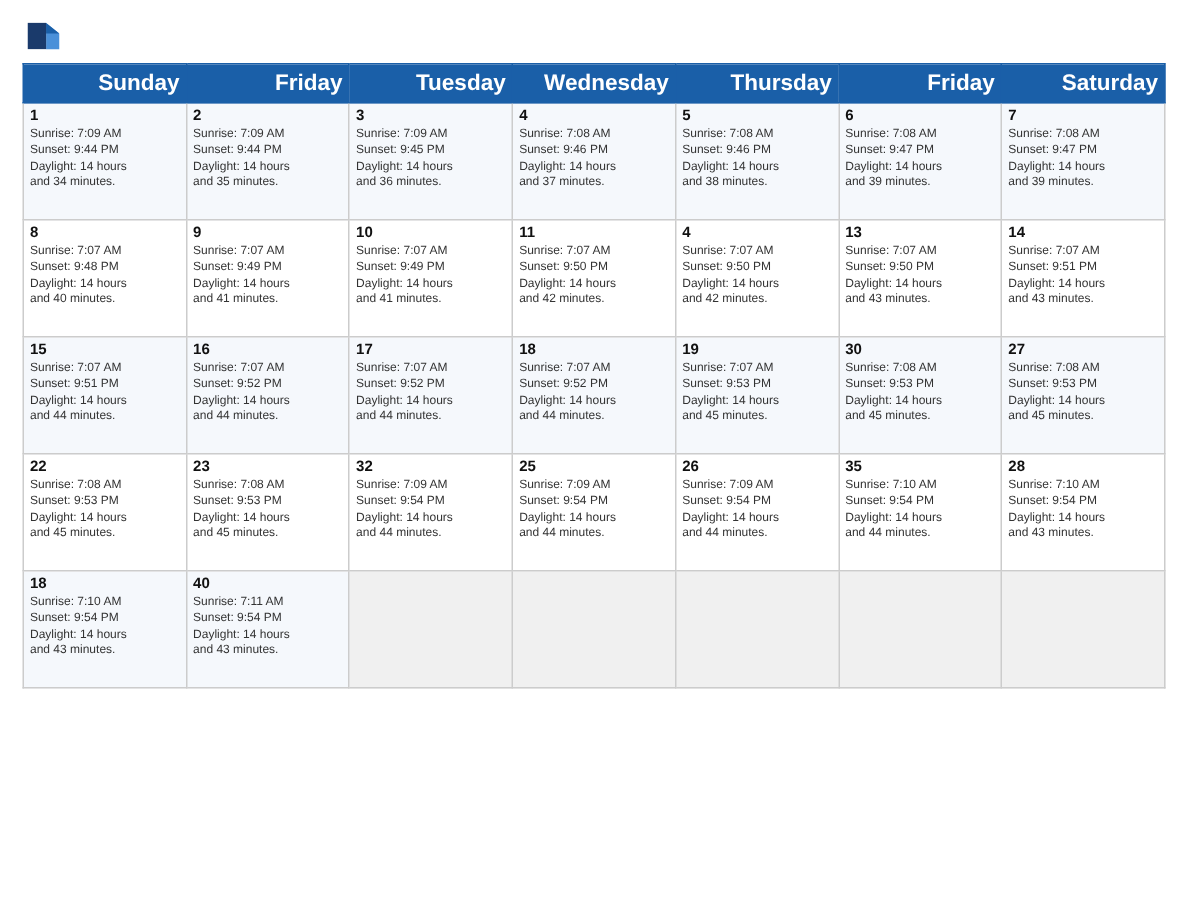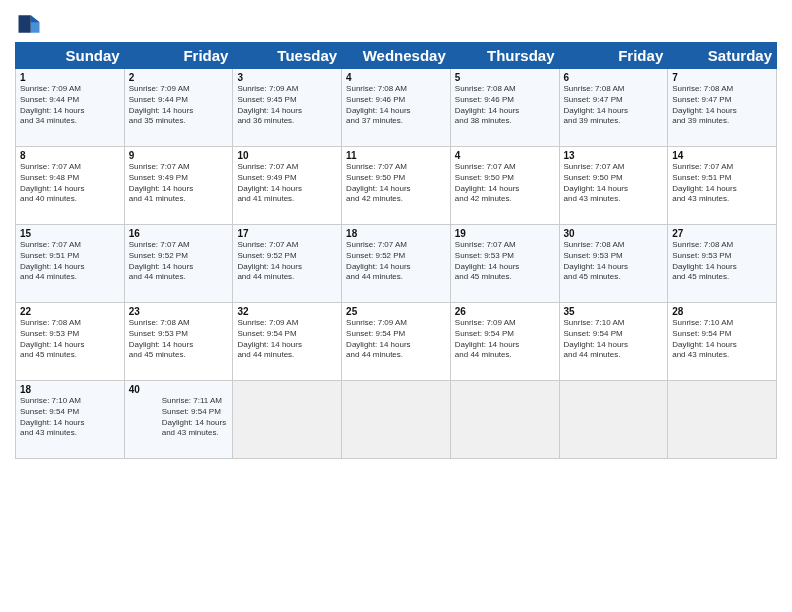--- a/index.html
+++ b/index.html
@@ -342,21 +342,21 @@
         <tr class="last-row">
           <td>
             <span class="day-num">18</span>
             <div class="day-info" style="white-space: pre-line;">Sunrise: 7:10 AM
 Sunset: 9:54 PM
 Daylight: 14 hours
 and 43 minutes.</div>
           </td>
           <td>
             <span class="day-num">40</span>
-            <div class="day-info" style="white-space: pre-line; margin-left: 33px;">Sunrise: 7:11 AM
+            <div class="day-info" style="white-space: pre-line;">Sunrise: 7:11 AM
 Sunset: 9:54 PM
 Daylight: 14 hours
 and 43 minutes.</div>
           </td>
           <td class="empty-cell"></td>
           <td class="empty-cell"></td>
           <td class="empty-cell"></td>
           <td class="empty-cell"></td>
           <td class="empty-cell"></td>
         </tr>

